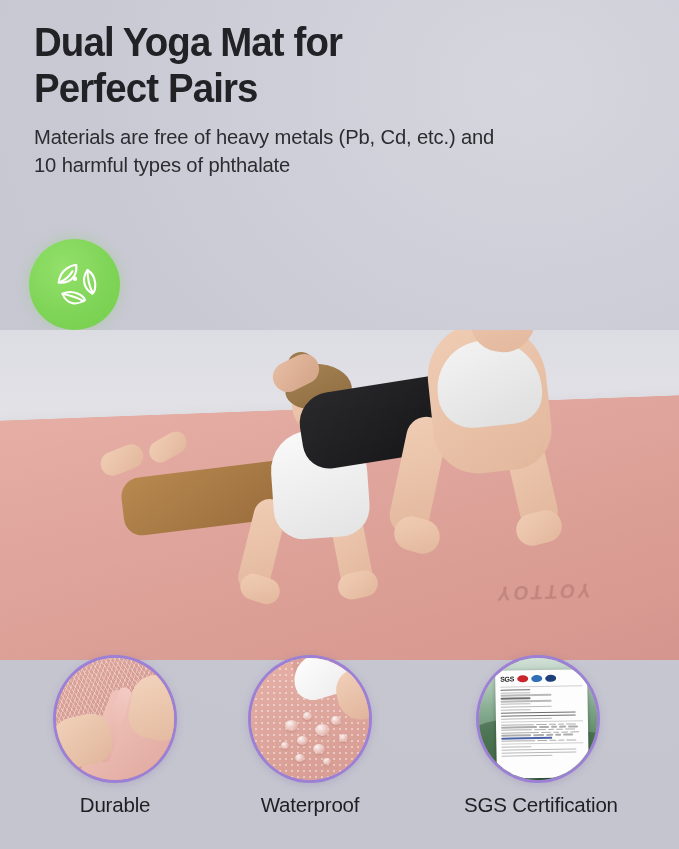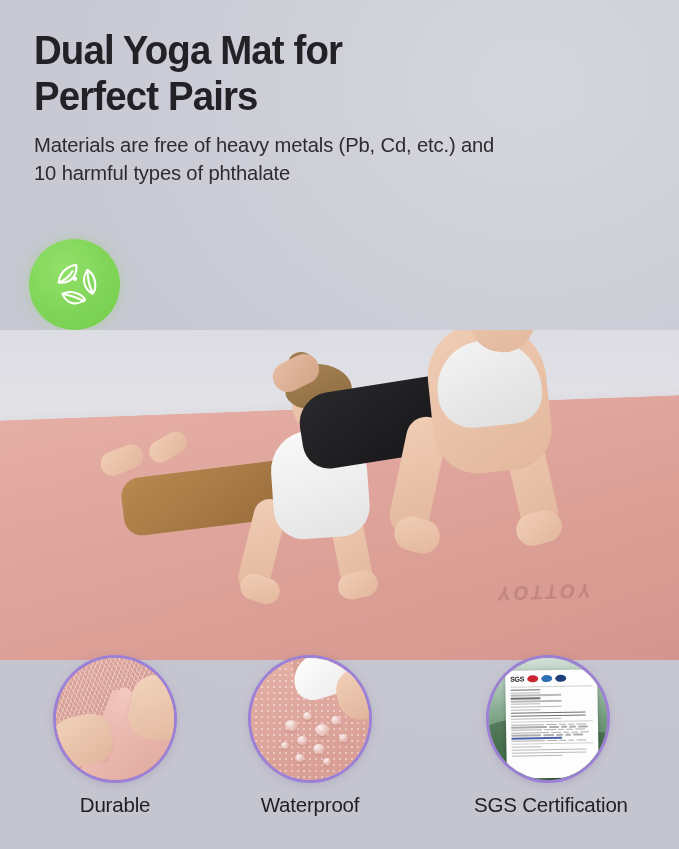--- a/index.html
+++ b/index.html
@@ -13,21 +13,21 @@
   
   .page {
     position:absolute; inset:0;
     background:
       radial-gradient(120% 80% at 78% 10%, #d6d6de 0%, #c9c9d4 55%, #c5c5d0 100%),
       linear-gradient(160deg,#d0d0d9 0%, #cdcdd7 40%, #e9e9ee 100%);
     overflow:hidden;
   }
 
   
-  .header { position:absolute; left:34px; top:28px; width:620px; }
+  .header { position:absolute; left:34px; top:20px; width:620px; }
   .headline {
     font-size:40px; line-height:1.14; font-weight:700;
     color:#212126; letter-spacing:-0.9px;
     font-family:"Liberation Sans", sans-serif;
     transform:scaleX(0.96); transform-origin:left center;
   }
   .subline {
     margin-top:12px; font-size:20.5px; line-height:1.35;
     color:#2c2c30; letter-spacing:-0.15px;
     transform:scaleX(0.985); transform-origin:left center;
@@ -131,21 +131,21 @@
     left:122px; top:138px; width:190px; height:58px;
     background:linear-gradient(150deg,#b8894f,#96693a);
     border-radius:28px 44px 40px 26px; transform:rotate(-7deg);
   }
   .c-foot-a { left:100px; top:118px; width:44px; height:24px; border-radius:12px; transform:rotate(-22deg); }
   .c-foot-b { left:148px; top:106px; width:40px; height:22px; border-radius:12px; transform:rotate(-30deg); }
 
   
   .features { position:absolute; left:0; top:655px; width:679px; height:194px; }
   .feature { position:absolute; width:140px; text-align:center; }
-  .f1 { left:45px; }  .f2 { left:240px; } .f3 { left:478px; }
+  .f1 { left:45px; }  .f2 { left:240px; } .f3 { left:468px; }
 
   .circ {
     width:124px; height:128px; margin:0 auto;
     border-radius:50%; border:3.5px solid #9c80d6;
     overflow:hidden; position:relative;
     background:#e8b3a8;
     box-shadow:0 2px 8px rgba(110,90,150,.20);
   }
   .f-cap {
     margin-top:10px; font-size:20.5px; color:#1f1f23;

